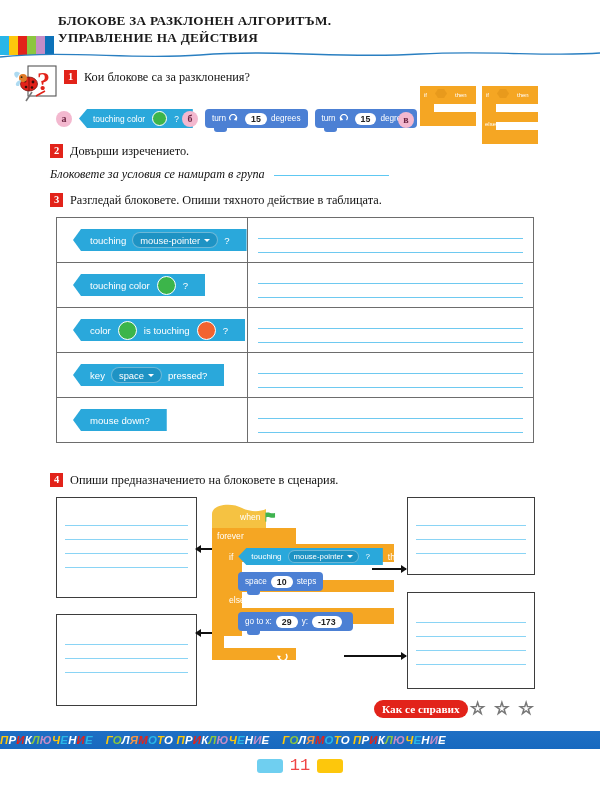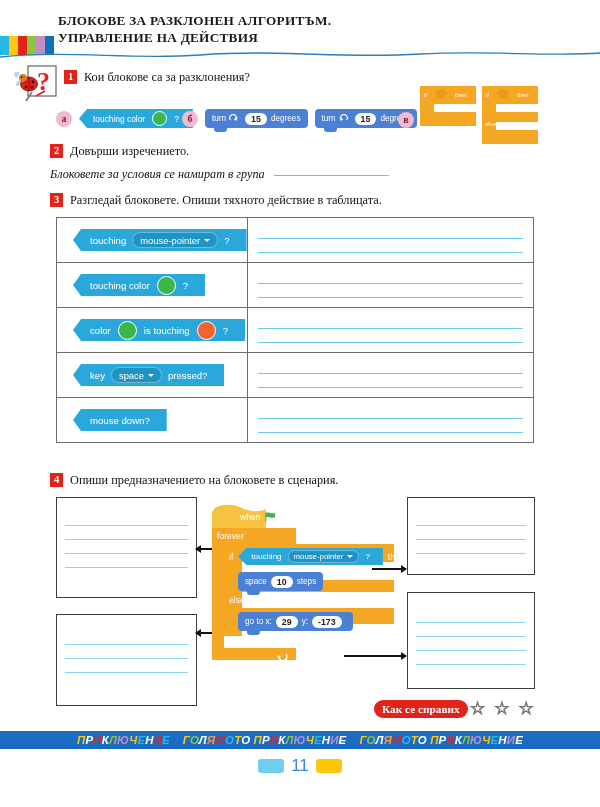--- a/index.html
+++ b/index.html
@@ -107,31 +107,31 @@
     background:#e2231a; color:#fff; border-radius:9px;
     font-family:"Liberation Serif", serif; font-weight:bold; font-size:11.3px;
     padding:3px 8px; white-space:nowrap;
   }
   .stars { position:absolute; left:470px; top:700px; display:flex; gap:9px; }
   .star { font-size:17px; color:#fff; -webkit-text-stroke:1px #777; line-height:17px; }
 
   .footband {
     position:absolute; left:0; top:731px; width:600px; height:18px;
     background:linear-gradient(#1f6fc4,#1769bf);
-    display:flex; align-items:center; justify-content:center; gap:13px;
+    display:flex; align-items:center; gap:13px;
     font-family:"Liberation Sans", sans-serif; font-weight:bold;
     font-size:11.4px; font-style:italic; letter-spacing:.2px; overflow:hidden;
   }
   .footband .w { white-space:nowrap; }
 
   .pager { position:absolute; left:0; top:756px; width:600px; display:flex;
            align-items:center; justify-content:center; gap:7px; }
   .tab { width:26px; height:14px; border-radius:3px; }
   .tab.blue{background:#6fcff0;} .tab.yellow{background:#fdc70c;}
-  .pageno { font-family:Liberation Sans, sans-serif; font-size:17px; color:#3b82f6; }
+  .pageno { font-family:Liberation Mono, monospace; font-size:17px; color:#ef4444; }
 
   .circ {
     display:inline-flex; align-items:center; justify-content:center;
     width:16px;height:16px;border-radius:50%;background:#f3b8cf;
     color:#6b2340; font-family:"Liberation Serif",serif; font-weight:bold;
     font-size:10px;
   }
 </style>
 </head>
 <body>

